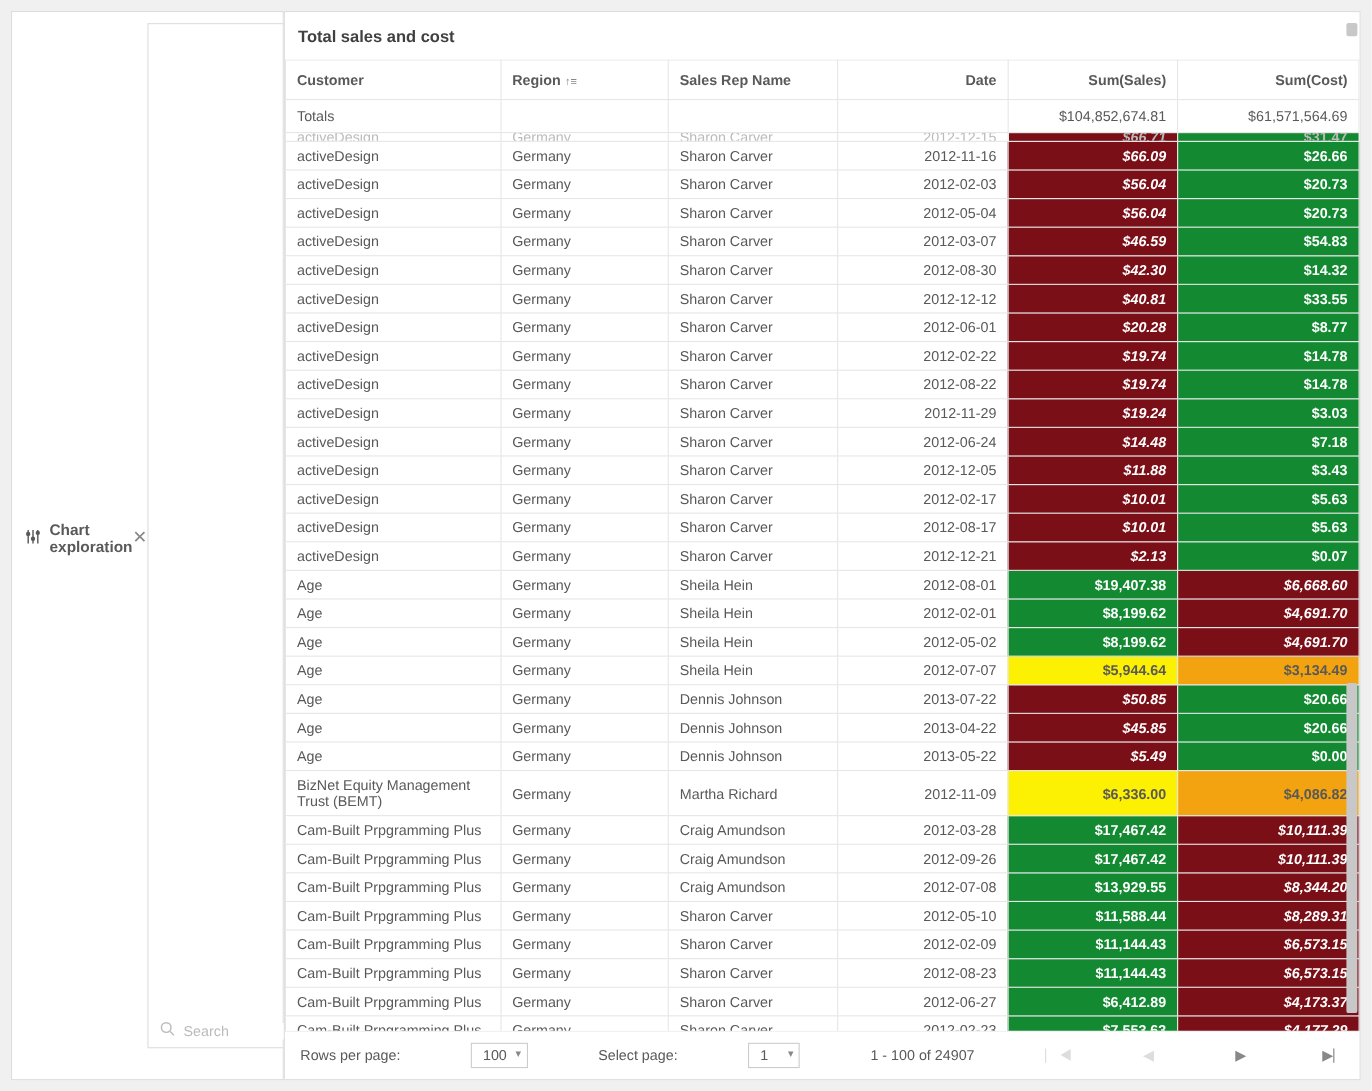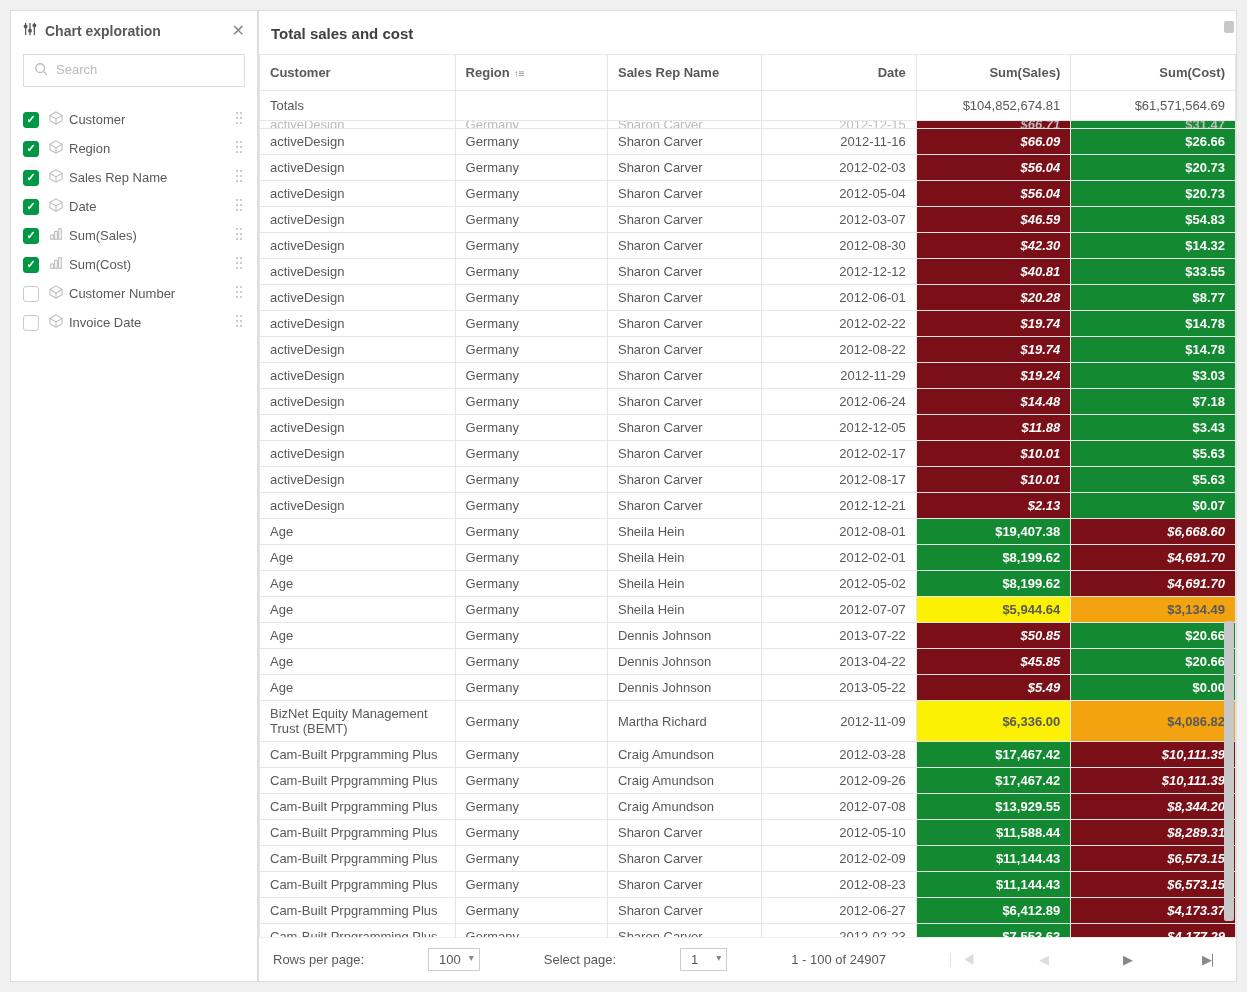--- a/index.html
+++ b/index.html
@@ -1,23 +1,23 @@
 <!DOCTYPE html>
 <html><head>
 <meta charset="utf-8">
 <style>
 * { box-sizing: border-box; margin: 0; padding: 0; }
 body { font-family: Arial, sans-serif; font-size: 13px; background: #f0f0f0; color: #595959; }
 .app { display: flex; height: 992px; width: 1247px; padding: 10px; gap: 0; }
-.sidebar { width: 248px; background: #fff; border: 1px solid #ddd; padding: 10px 12px; display: flex; flex-direction: column; }
+.sidebar { width: 248px; background: #fff; border: 1px solid #ddd; padding: 10px 12px; display: flex; }
 .sidebar-header { display: flex; align-items: center; justify-content: space-between; margin-bottom: 14px; }
 .sidebar-title-wrap { display: flex; align-items: center; gap: 8px; }
 .sidebar-title { font-size: 14px; font-weight: bold; color: #595959; }
 .close-btn { font-size: 16px; color: #888; cursor: pointer; background:none; border:none; }
-.search-box { display: flex; align-items: flex-start; border: 1px solid #ddd; padding: 7px 10px; margin-bottom: 18px; }
+.search-box { display: flex; align-items: flex-end; border: 1px solid #ddd; padding: 7px 10px; margin-bottom: 18px; }
 .search-box svg { margin-right: 8px; }
 .search-box input { border: none; outline: none; font-size: 13px; color: #595959; flex:1; }
 .search-box input::placeholder { color: #bbb; }
 .field-list { display: flex; flex-direction: column; gap: 0; }
 .field-item { display: flex; align-items: center; padding: 6px 0; }
 .checkbox { width: 16px; height: 16px; border: 1px solid #ccc; border-radius: 3px; margin-right: 10px; display:flex; align-items:center; justify-content:center; flex-shrink:0; cursor:pointer; }
 .checkbox.checked { background: #009845; border-color: #009845; }
 .checkbox.checked::after { content:"✓"; color:#fff; font-size:11px; font-weight:bold; }
 .field-icon { width: 14px; height: 14px; margin-right: 6px; flex-shrink:0; }
 .field-label { flex: 1; color: #595959; }

